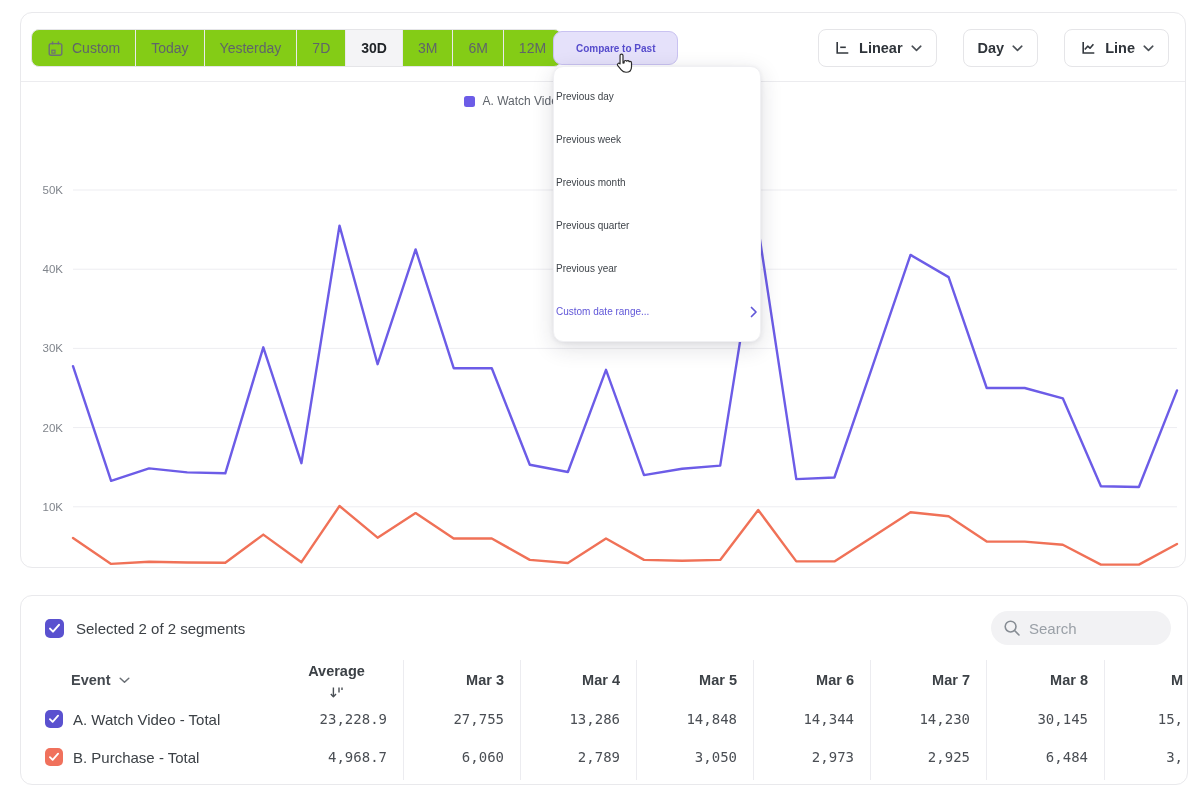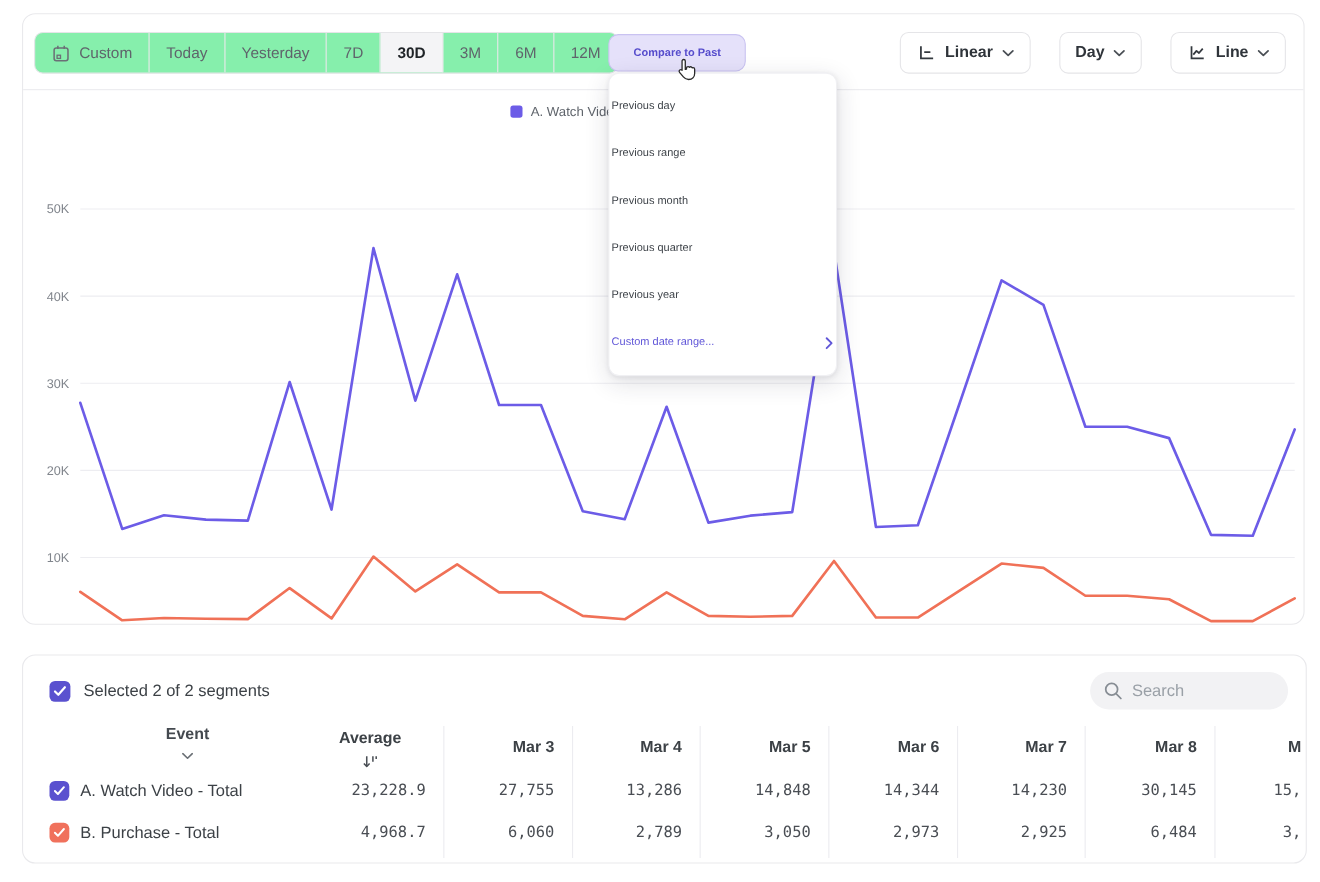--- a/index.html
+++ b/index.html
@@ -5,21 +5,21 @@
   * { margin:0; padding:0; box-sizing:border-box; }
   html,body { width:1200px; height:802px; background:#fff; font-family:"Liberation Sans", sans-serif; position:relative; overflow:hidden; }
 
   
   .chart-card { position:absolute; left:20px; top:12px; width:1166px; height:556px;
     border:1px solid #e9e9ec; border-radius:12px; background:#fff; }
   .toolbar { position:absolute; left:0; top:0; width:100%; height:68px; }
   .toolbar-divider { position:absolute; left:0; top:68px; width:100%; height:1px; background:#ececef; }
 
   .seg-control { position:absolute; left:10px; top:16px; height:38px; display:flex; align-items:stretch;
-    border:1px solid #e5e5e8; border-radius:8px; background:#86efac; overflow:hidden; }
+    border:1px solid #e5e5e8; border-radius:8px; background:#84cc16; overflow:hidden; }
   .seg-item { display:flex; align-items:center; gap:8px; padding:0 15px; font-size:14px; color:#5f646b;
     border-right:1px solid #e9e9ec; cursor:pointer; white-space:nowrap; }
   .seg-item:last-child { border-right:none; }
   .seg-item.selected { background:#f4f4f6; color:#1f2327; font-weight:700; }
 
   .compare-btn { position:absolute; left:532px; top:18px; height:34px; padding:0 22px;
     display:flex; align-items:center; background:#e5e1fa; border:1.5px solid #c9c2f1; border-radius:9px;
     font-size:10px; font-weight:700; color:#564ccc; cursor:pointer; }
 
   .right-controls { position:absolute; right:16px; top:16px; display:flex; gap:26px; }
@@ -54,21 +54,21 @@
   .search-box input { border:none; outline:none; background:transparent; font-size:15px; color:#3c4146; width:130px;
     font-family:"Liberation Sans", sans-serif; }
   .search-box input::placeholder { color:#9aa0a7; }
 
   .grid { position:absolute; left:0; top:64px; width:1164px; height:120px; display:grid;
     grid-template-columns:265px 117px 117px 116px 117px 117px 116px 118px 1fr; }
   .col { display:grid; grid-template-rows:40px 38px 38px; }
   .col.dated { border-left:1px solid #ececf0; }
   .hcell { display:flex; align-items:center; justify-content:flex-end; padding-right:16px;
     font-size:14.5px; font-weight:700; color:#3c4146; white-space:nowrap; }
-  .hcell.event { justify-content:flex-start; padding-left:50px; gap:8px; font-weight:600; color:#44494f;flex-direction:column; }
+  .hcell.event { justify-content:flex-start; padding-left:50px; gap:8px; font-weight:600; color:#44494f; }
   .hcell.avg { gap:6px;flex-direction:column; }
   .vcell { display:flex; align-items:center; justify-content:flex-end; padding-right:16px;
     font-family:"DejaVu Sans Mono", monospace; font-size:14px; color:#4a4e54; white-space:nowrap; }
   .vcell.clip { padding-right:2px; }
   .ecell { display:flex; align-items:center; gap:10px; padding-left:24px; font-size:15px; color:#3c4146; white-space:nowrap; }
 </style>
 </head>
 <body>
 
 <div class="chart-card">
@@ -219,21 +219,21 @@
       <div class="legend-item">
         <span class="legend-swatch" style="background: rgb(240, 113, 87);"></span>
         <span>B. Purchase - Total</span>
       </div>
     </div>
   </div>
 </div>
 
 <div class="dropdown">
   <div class="dd-item">Previous day</div>
-  <div class="dd-item">Previous range</div>
+  <div class="dd-item">Previous week</div>
   <div class="dd-item">Previous month</div>
   <div class="dd-item">Previous quarter</div>
   <div class="dd-item">Previous year</div>
   <div class="dd-item custom">
     <span>Custom date range...</span>
     <svg width="8" height="12" viewBox="0 0 8 12">
       <polyline points="1.5,1.5 6,6 1.5,10.5" fill="none" stroke="#6157d8" stroke-width="1.7" stroke-linecap="round" stroke-linejoin="round"></polyline>
     </svg>
   </div>
 </div>

